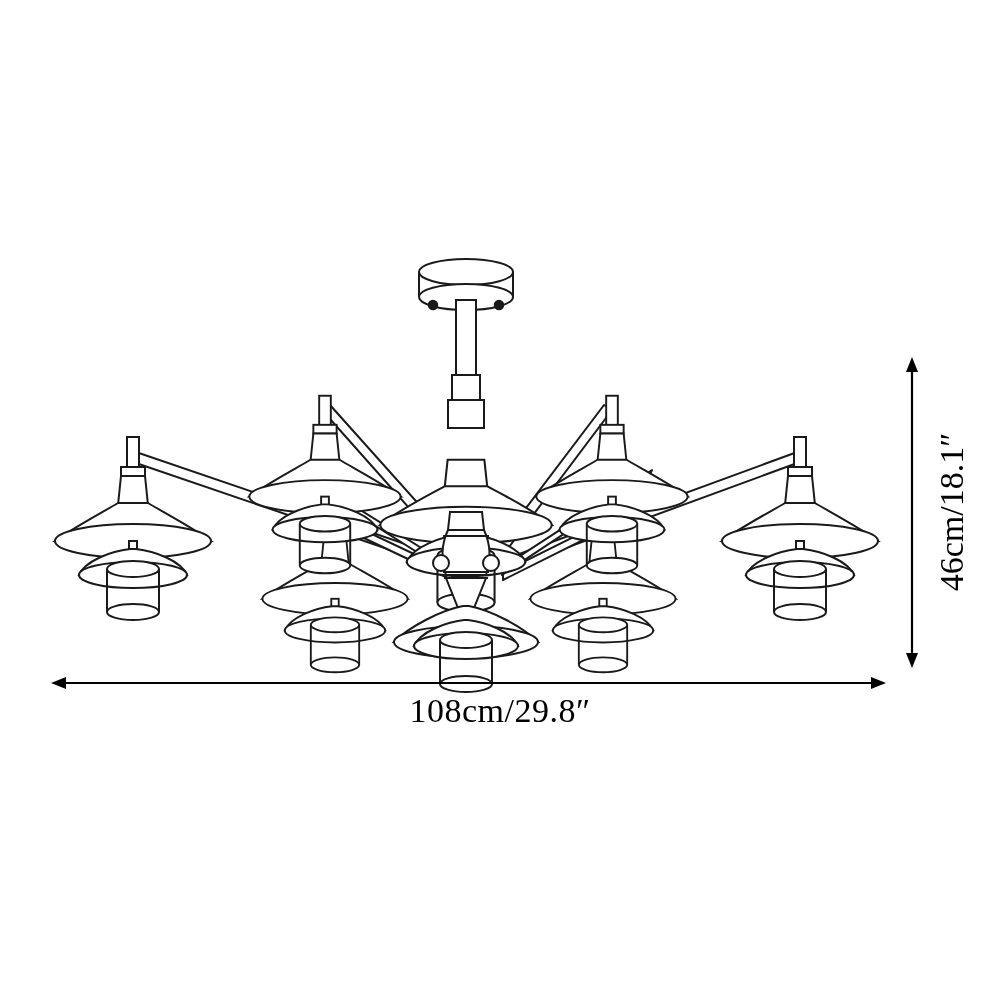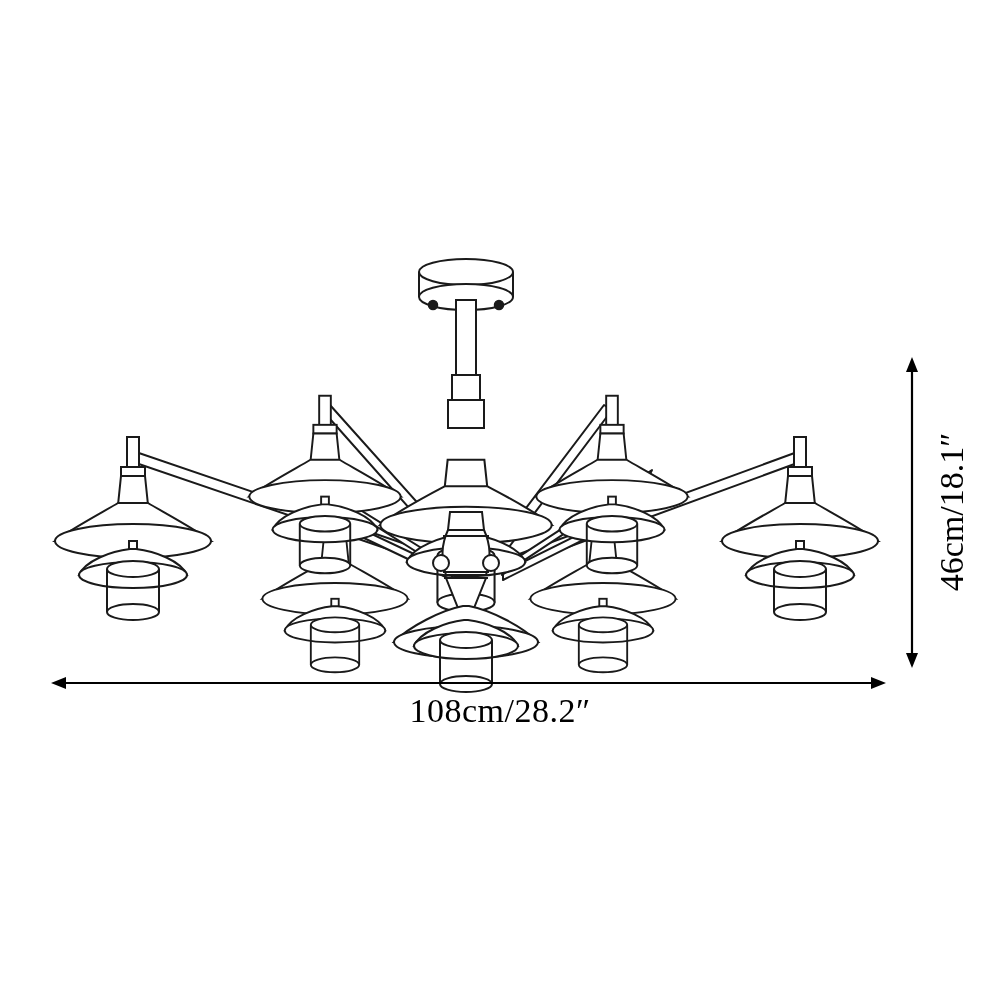--- a/index.html
+++ b/index.html
@@ -203,19 +203,19 @@
     <g>
       <line x1="66" y1="683" x2="871" y2="683" stroke="#000" stroke-width="2.2" marker-start="url(#arrL)" marker-end="url(#arrR)"></line>
     </g>
 
     <g>
       <line x1="912" y1="372" x2="912" y2="653" stroke="#000" stroke-width="2.2" marker-start="url(#arrL)" marker-end="url(#arrR)"></line>
     </g>
 
   </svg>
 
-  <div class="dim-label" id="width-label" style="top:692px;">108cm/28.2″</div>
+  <div class="dim-label" id="width-label" style="top:692px;">108cm/29.8″</div>
 
   <div id="height-label-wrap">
     <span class="rot">46cm/18.1″</span>
   </div>
 
 </div>
 
 </body></html>

